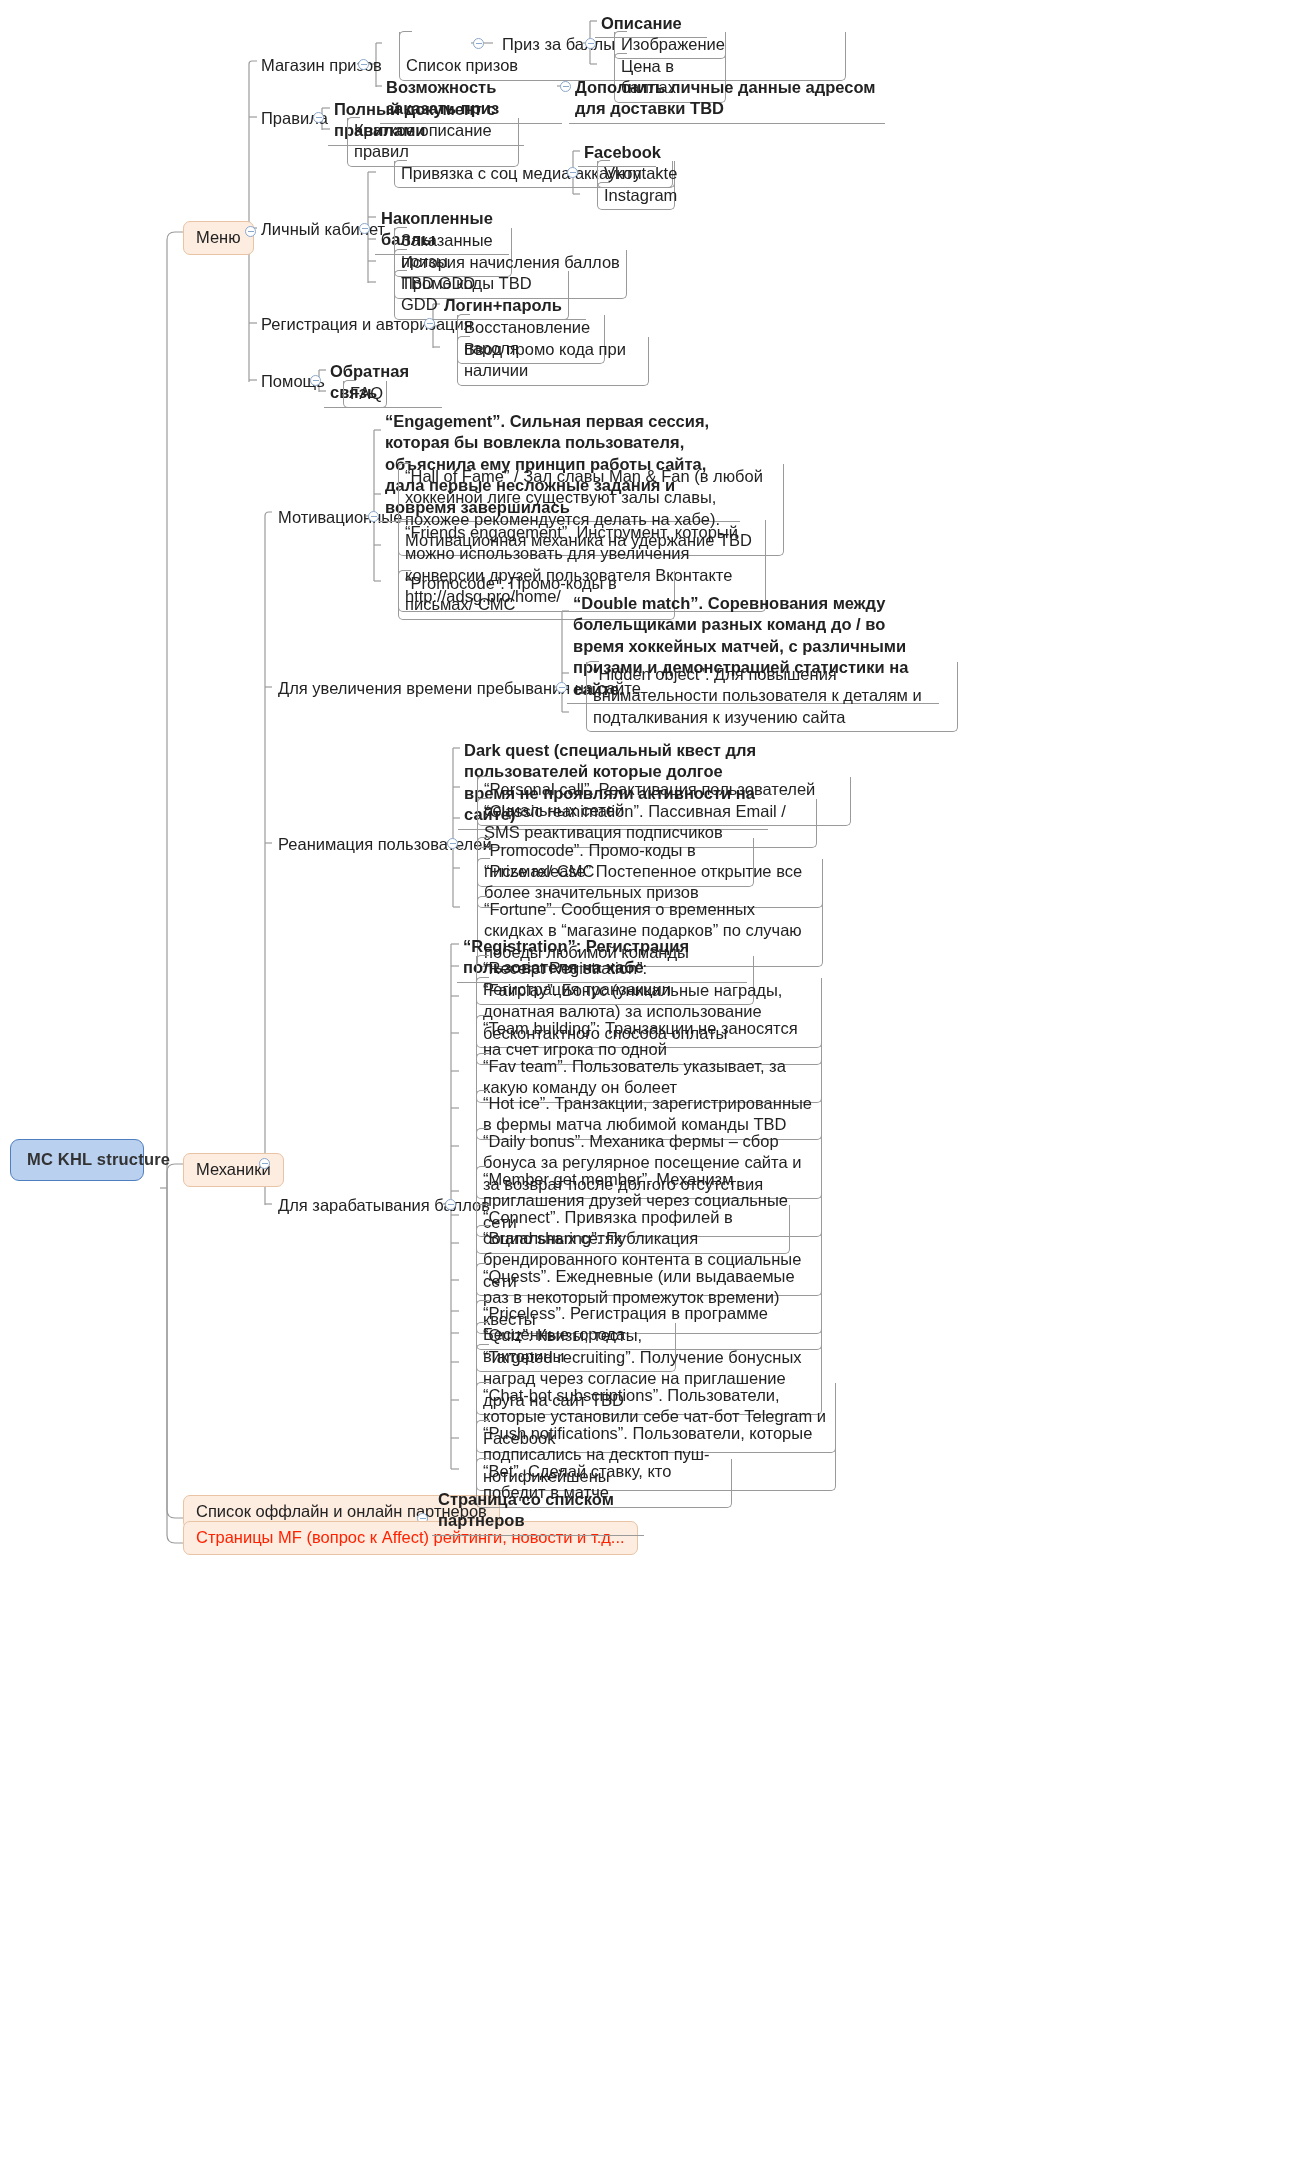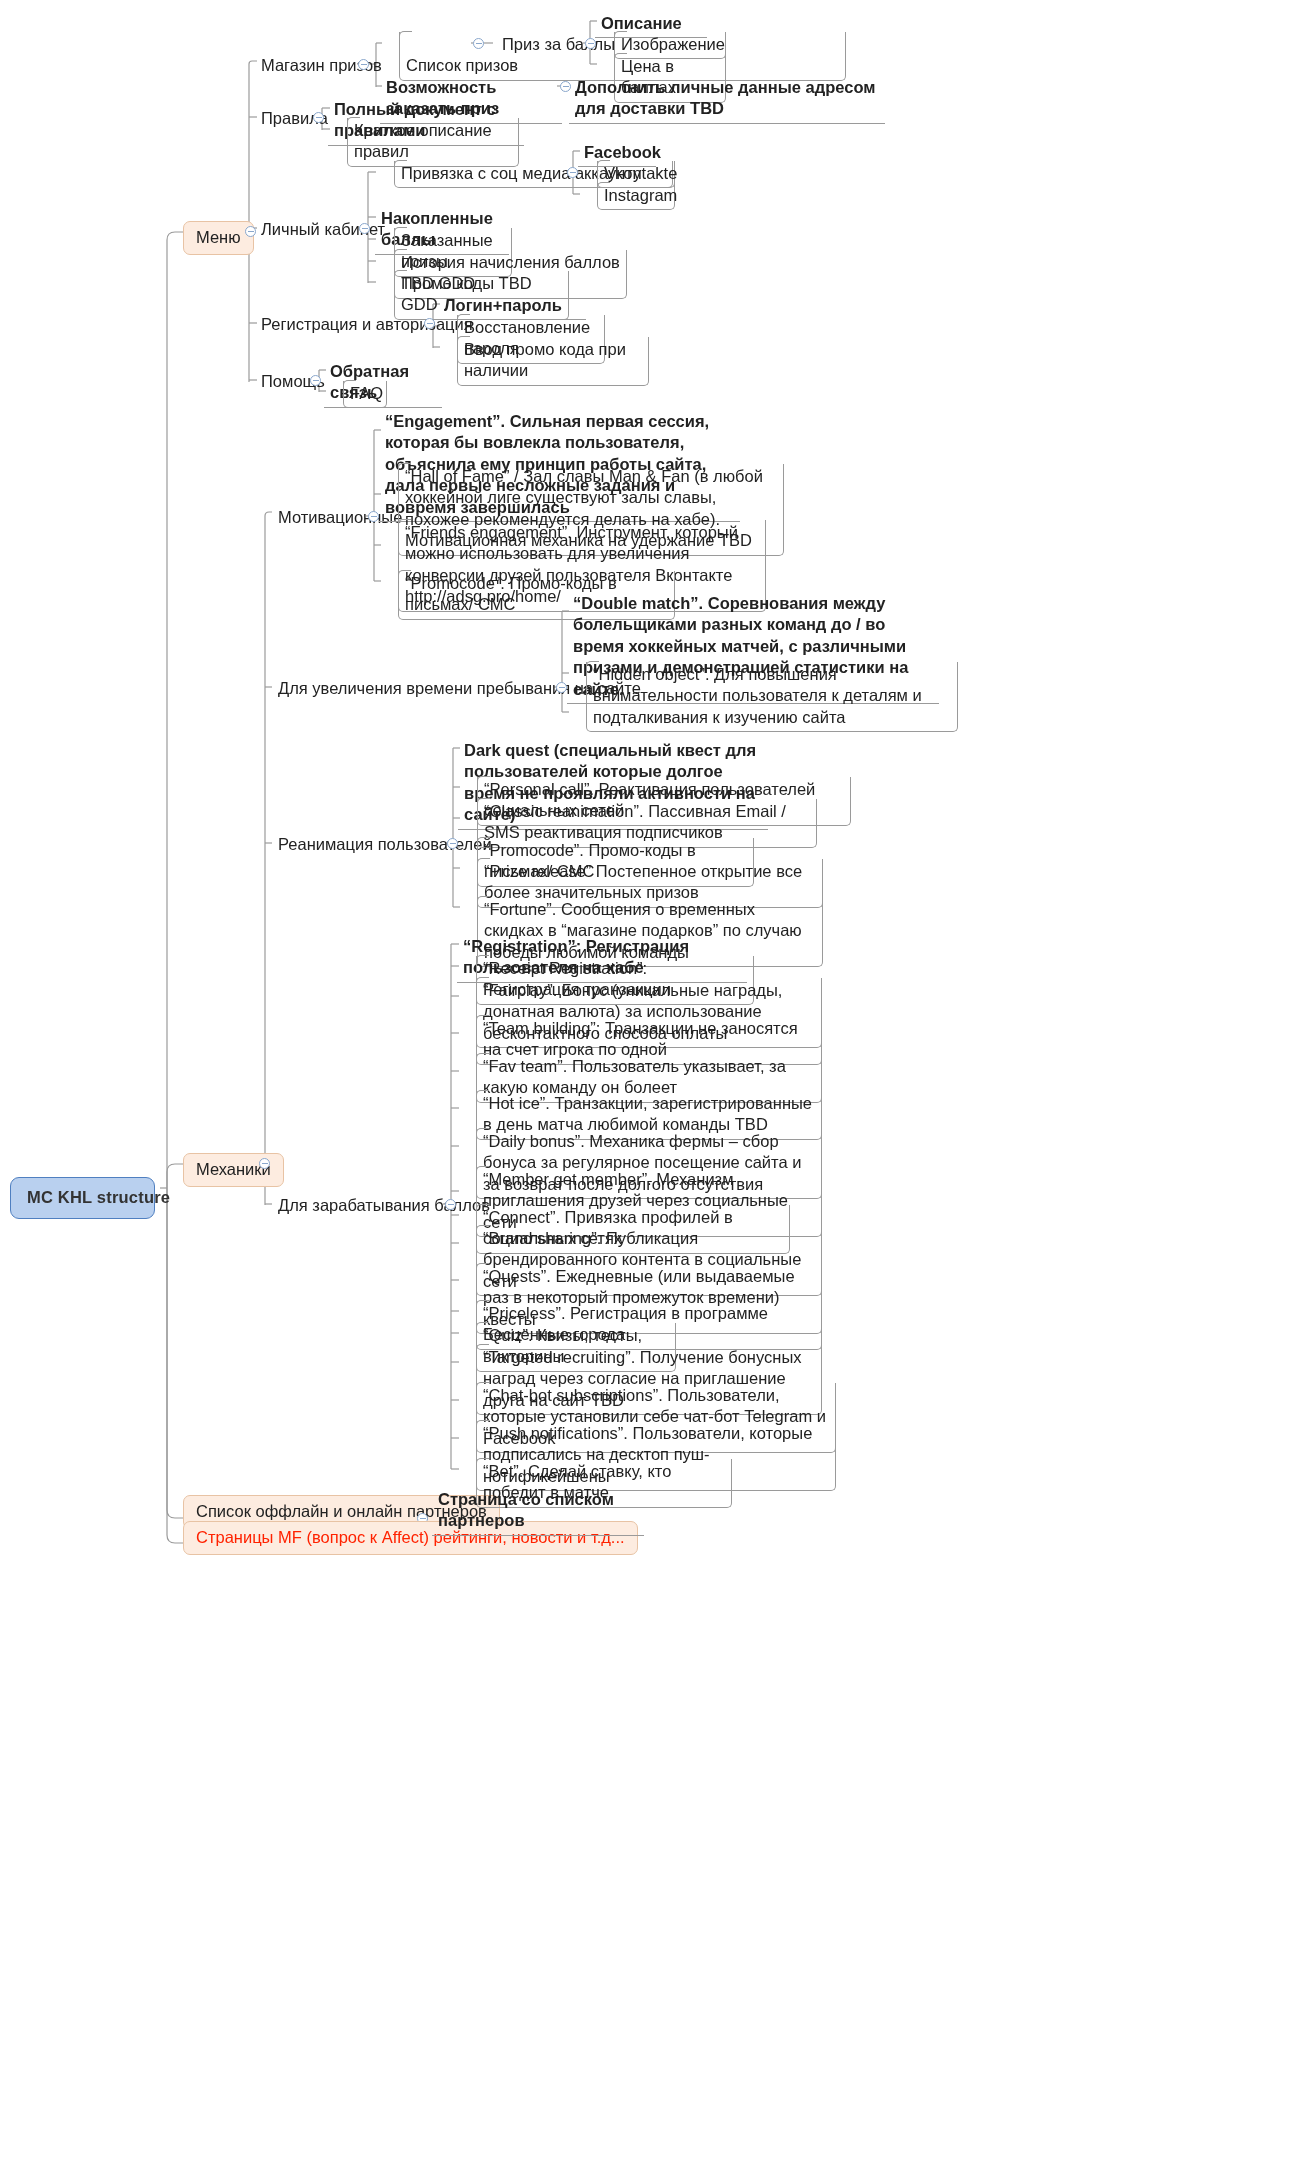--- a/index.html
+++ b/index.html
@@ -209,21 +209,21 @@
       <path d="M451 1333 L459 1333"></path>
       <path d="M451 1362 L459 1362"></path>
       <path d="M451 1400 L459 1400"></path>
       <path d="M451 1438 L459 1438"></path>
       <path d="M451 1469 L459 1469"></path>
 
       <path d="M415 1518 L433 1518"></path>
     </g>
   </svg>
 
-  <div class="node root" style="left:10px;top:1177px;width:145px;">MC KHL structure</div>
+  <div class="node root" style="left:10px;top:1139px;width:134px;">MC KHL structure</div>
 
   <div class="node pill" style="left:183px;top:221px;">Меню</div>
   <span class="toggle" style="left:245px;top:226px;"></span>
 
   <div class="node pill" style="left:183px;top:1153px;">Механики</div>
   <span class="toggle" style="left:259px;top:1158px;"></span>
 
   <div class="node pill" style="left:183px;top:1495px;">Список оффлайн и онлайн партнеров</div>
   <span class="toggle" style="left:417px;top:1513px;"></span>
 
@@ -303,21 +303,21 @@
   <div class="node boxed" style="left:458px;top:897px;width:346px;">“Fortune”. Сообщения о временных скидках в “магазине подарков” по случаю победы любимой команды</div>
 
   <div class="node bare" style="left:272px;top:1193px;">Для зарабатывания баллов</div>
   <span class="toggle" style="left:445px;top:1199px;"></span>
 
   <div class="node plain" style="left:457px;top:934px;width:290px;">“Registration”: Регистрация пользователя на хабе</div>
   <div class="node boxed" style="left:457px;top:956px;width:278px;">“Receipt Registration”: Регистрация транзакции</div>
   <div class="node boxed" style="left:457px;top:978px;width:346px;">“Fairplay”. Бонус (уникальные награды, донатная валюта) за использование бесконтактного способа оплаты</div>
   <div class="node boxed" style="left:457px;top:1016px;width:346px;">“Team building”: Транзакции не заносятся на счет игрока по одной</div>
   <div class="node boxed" style="left:457px;top:1054px;width:346px;">“Fav team”. Пользователь указывает, за какую команду он болеет</div>
-  <div class="node boxed" style="left:457px;top:1091px;width:346px;">“Hot ice”. Транзакции, зарегистрированные в день матча любимой команды TBD</div>
+  <div class="node boxed" style="left:457px;top:1091px;width:346px;">“Hot ice”. Транзакции, зарегистрированные в фермы матча любимой команды TBD</div>
   <div class="node boxed" style="left:457px;top:1129px;width:346px;">“Daily bonus”. Механика фермы – сбор бонуса за регулярное посещение сайта и за возврат после долгого отсутствия</div>
   <div class="node boxed" style="left:457px;top:1167px;width:346px;">“Member get member”. Механизм приглашения друзей через социальные сети</div>
   <div class="node boxed" style="left:457px;top:1205px;width:314px;">“Connect”.  Привязка профилей в социальных сетях</div>
   <div class="node boxed" style="left:457px;top:1226px;width:346px;">“Brand sharing”. Публикация брендированного контента в социальные сети</div>
   <div class="node boxed" style="left:457px;top:1264px;width:346px;">“Quests”. Ежедневные (или выдаваемые раз в некоторый промежуток времени) квесты</div>
   <div class="node boxed" style="left:457px;top:1301px;width:346px;">“Priceless”. Регистрация в программе Бесценные города</div>
   <div class="node boxed" style="left:457px;top:1323px;width:200px;">“Quiz”. Квизы, тесты, викторины</div>
   <div class="node boxed" style="left:457px;top:1345px;width:346px;">“Targeted recruiting”. Получение бонусных наград через согласие на приглашение друга на сайт TBD</div>
   <div class="node boxed" style="left:457px;top:1383px;width:360px;">“Chat-bot subscriptions”. Пользователи, которые установили себе чат-бот Telegram и Facebook</div>
   <div class="node boxed" style="left:457px;top:1421px;width:360px;">“Push notifications”. Пользователи, которые подписались на десктоп пуш-нотификейшены</div>

